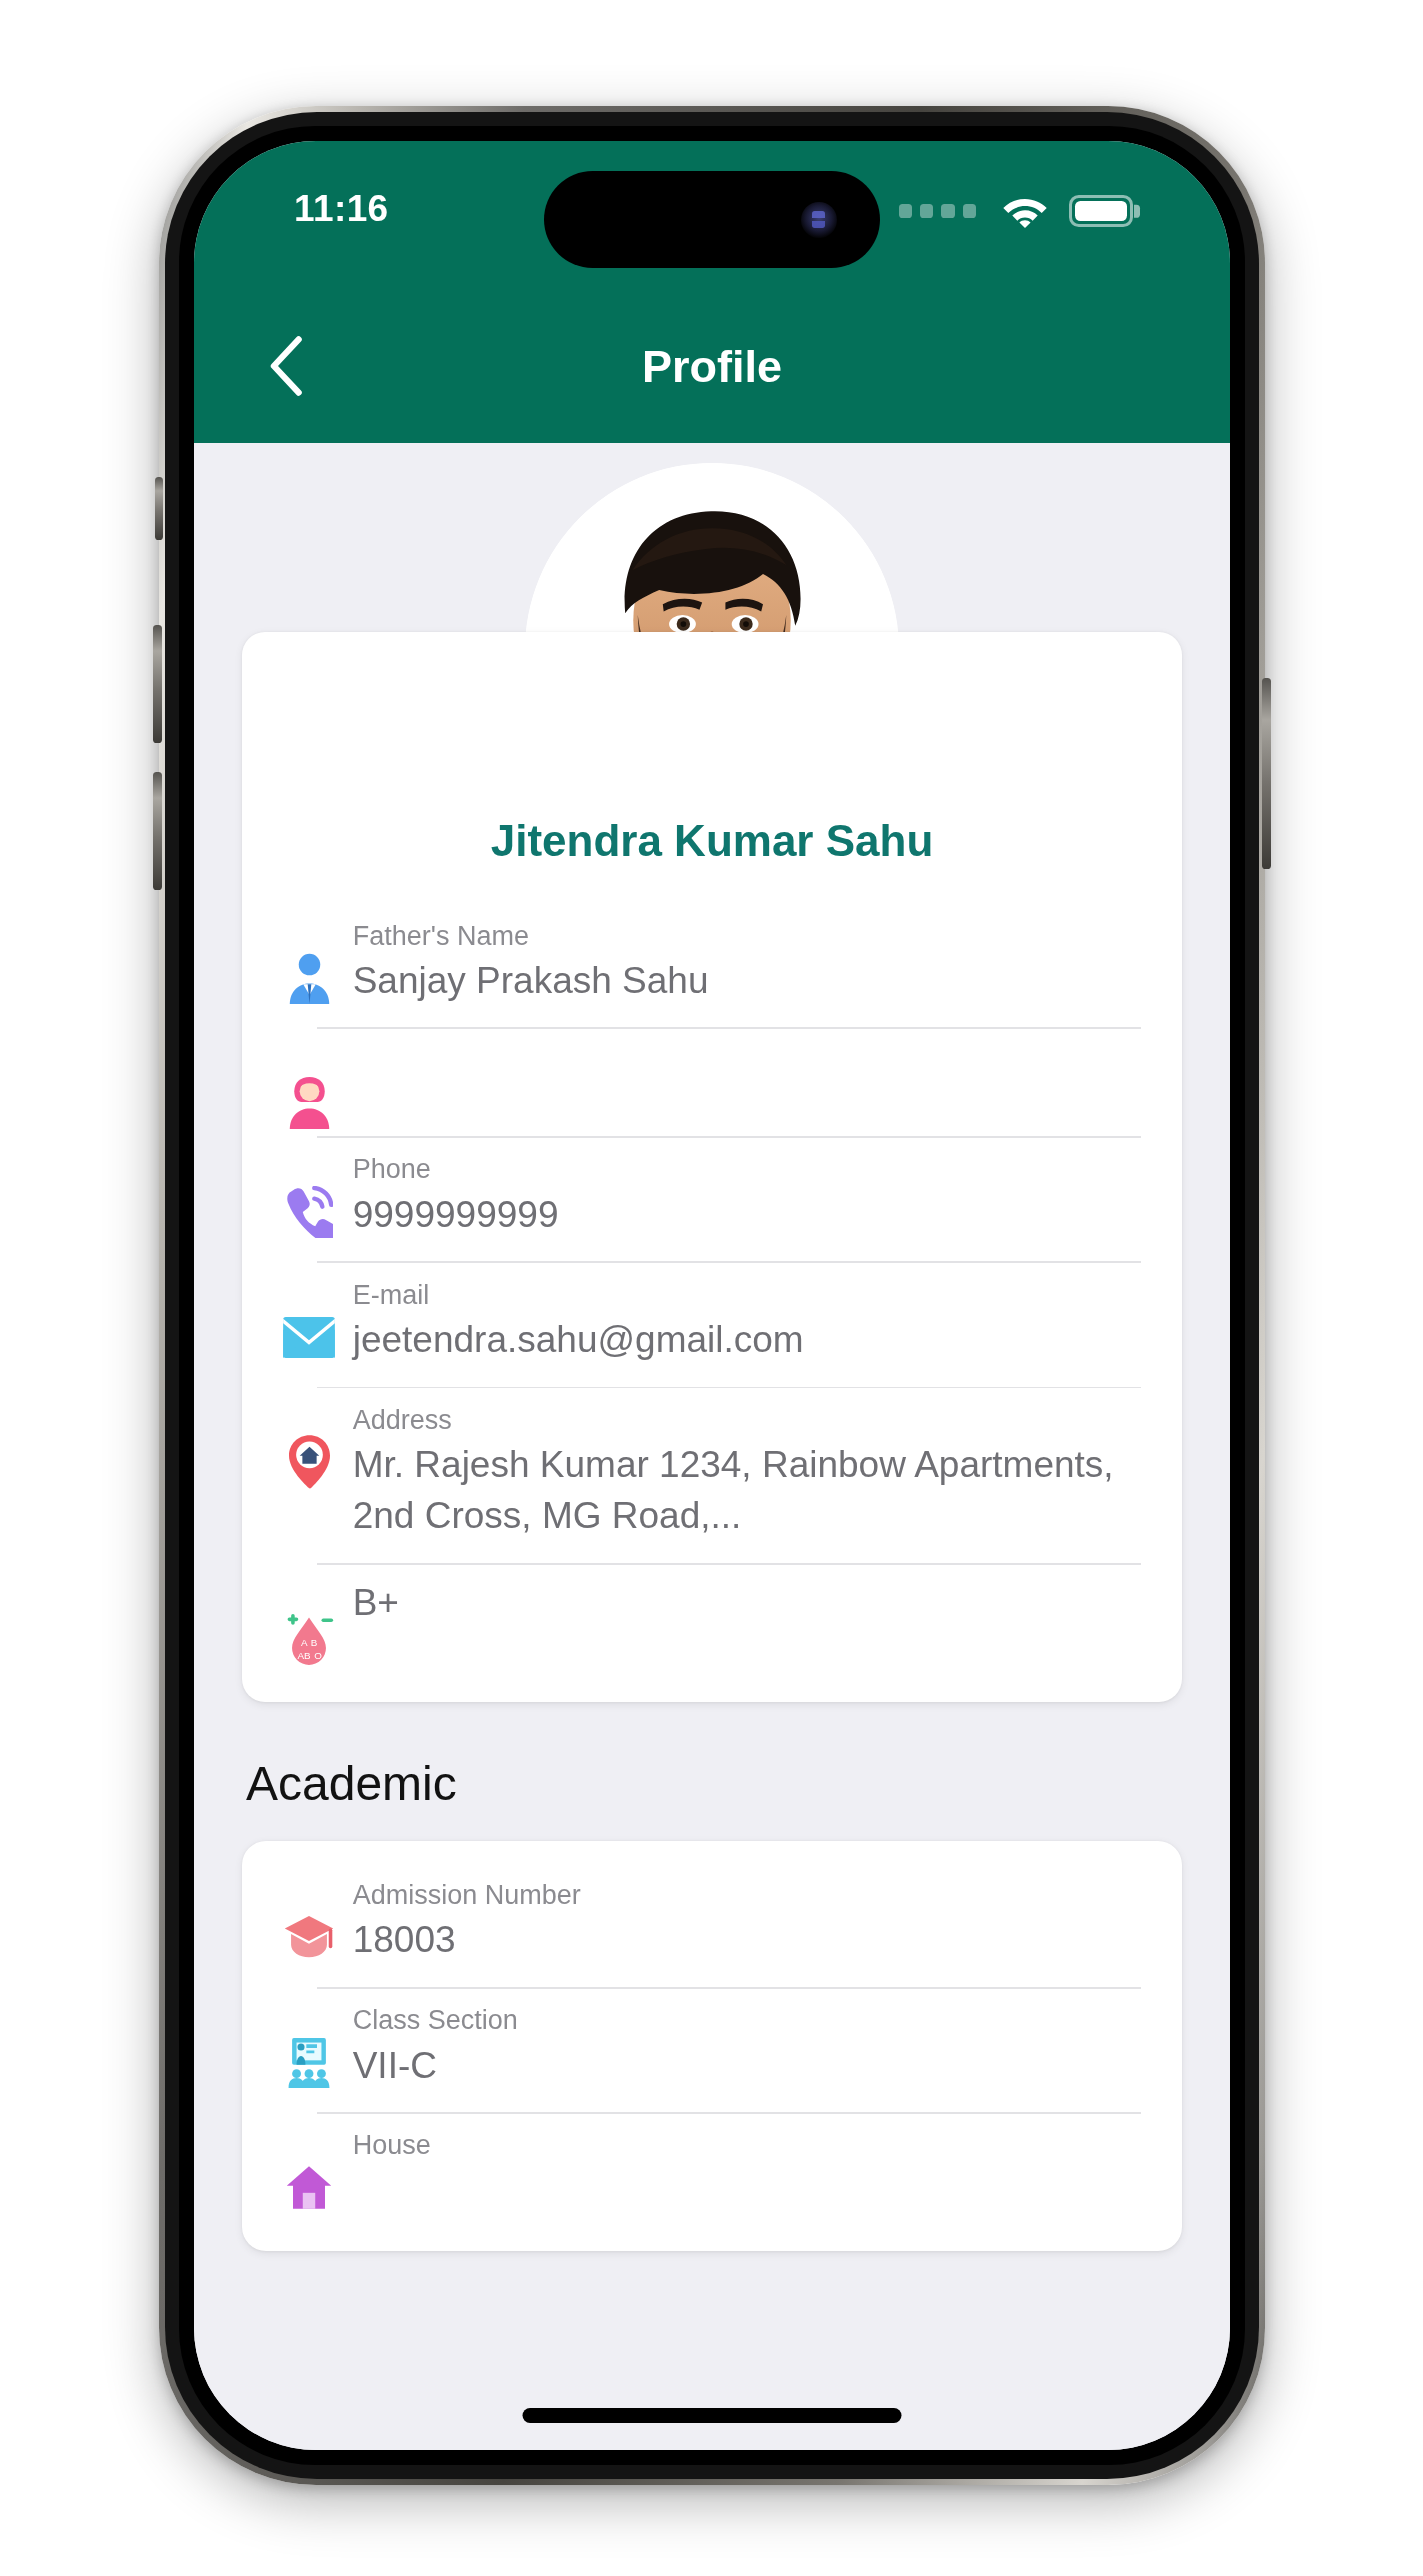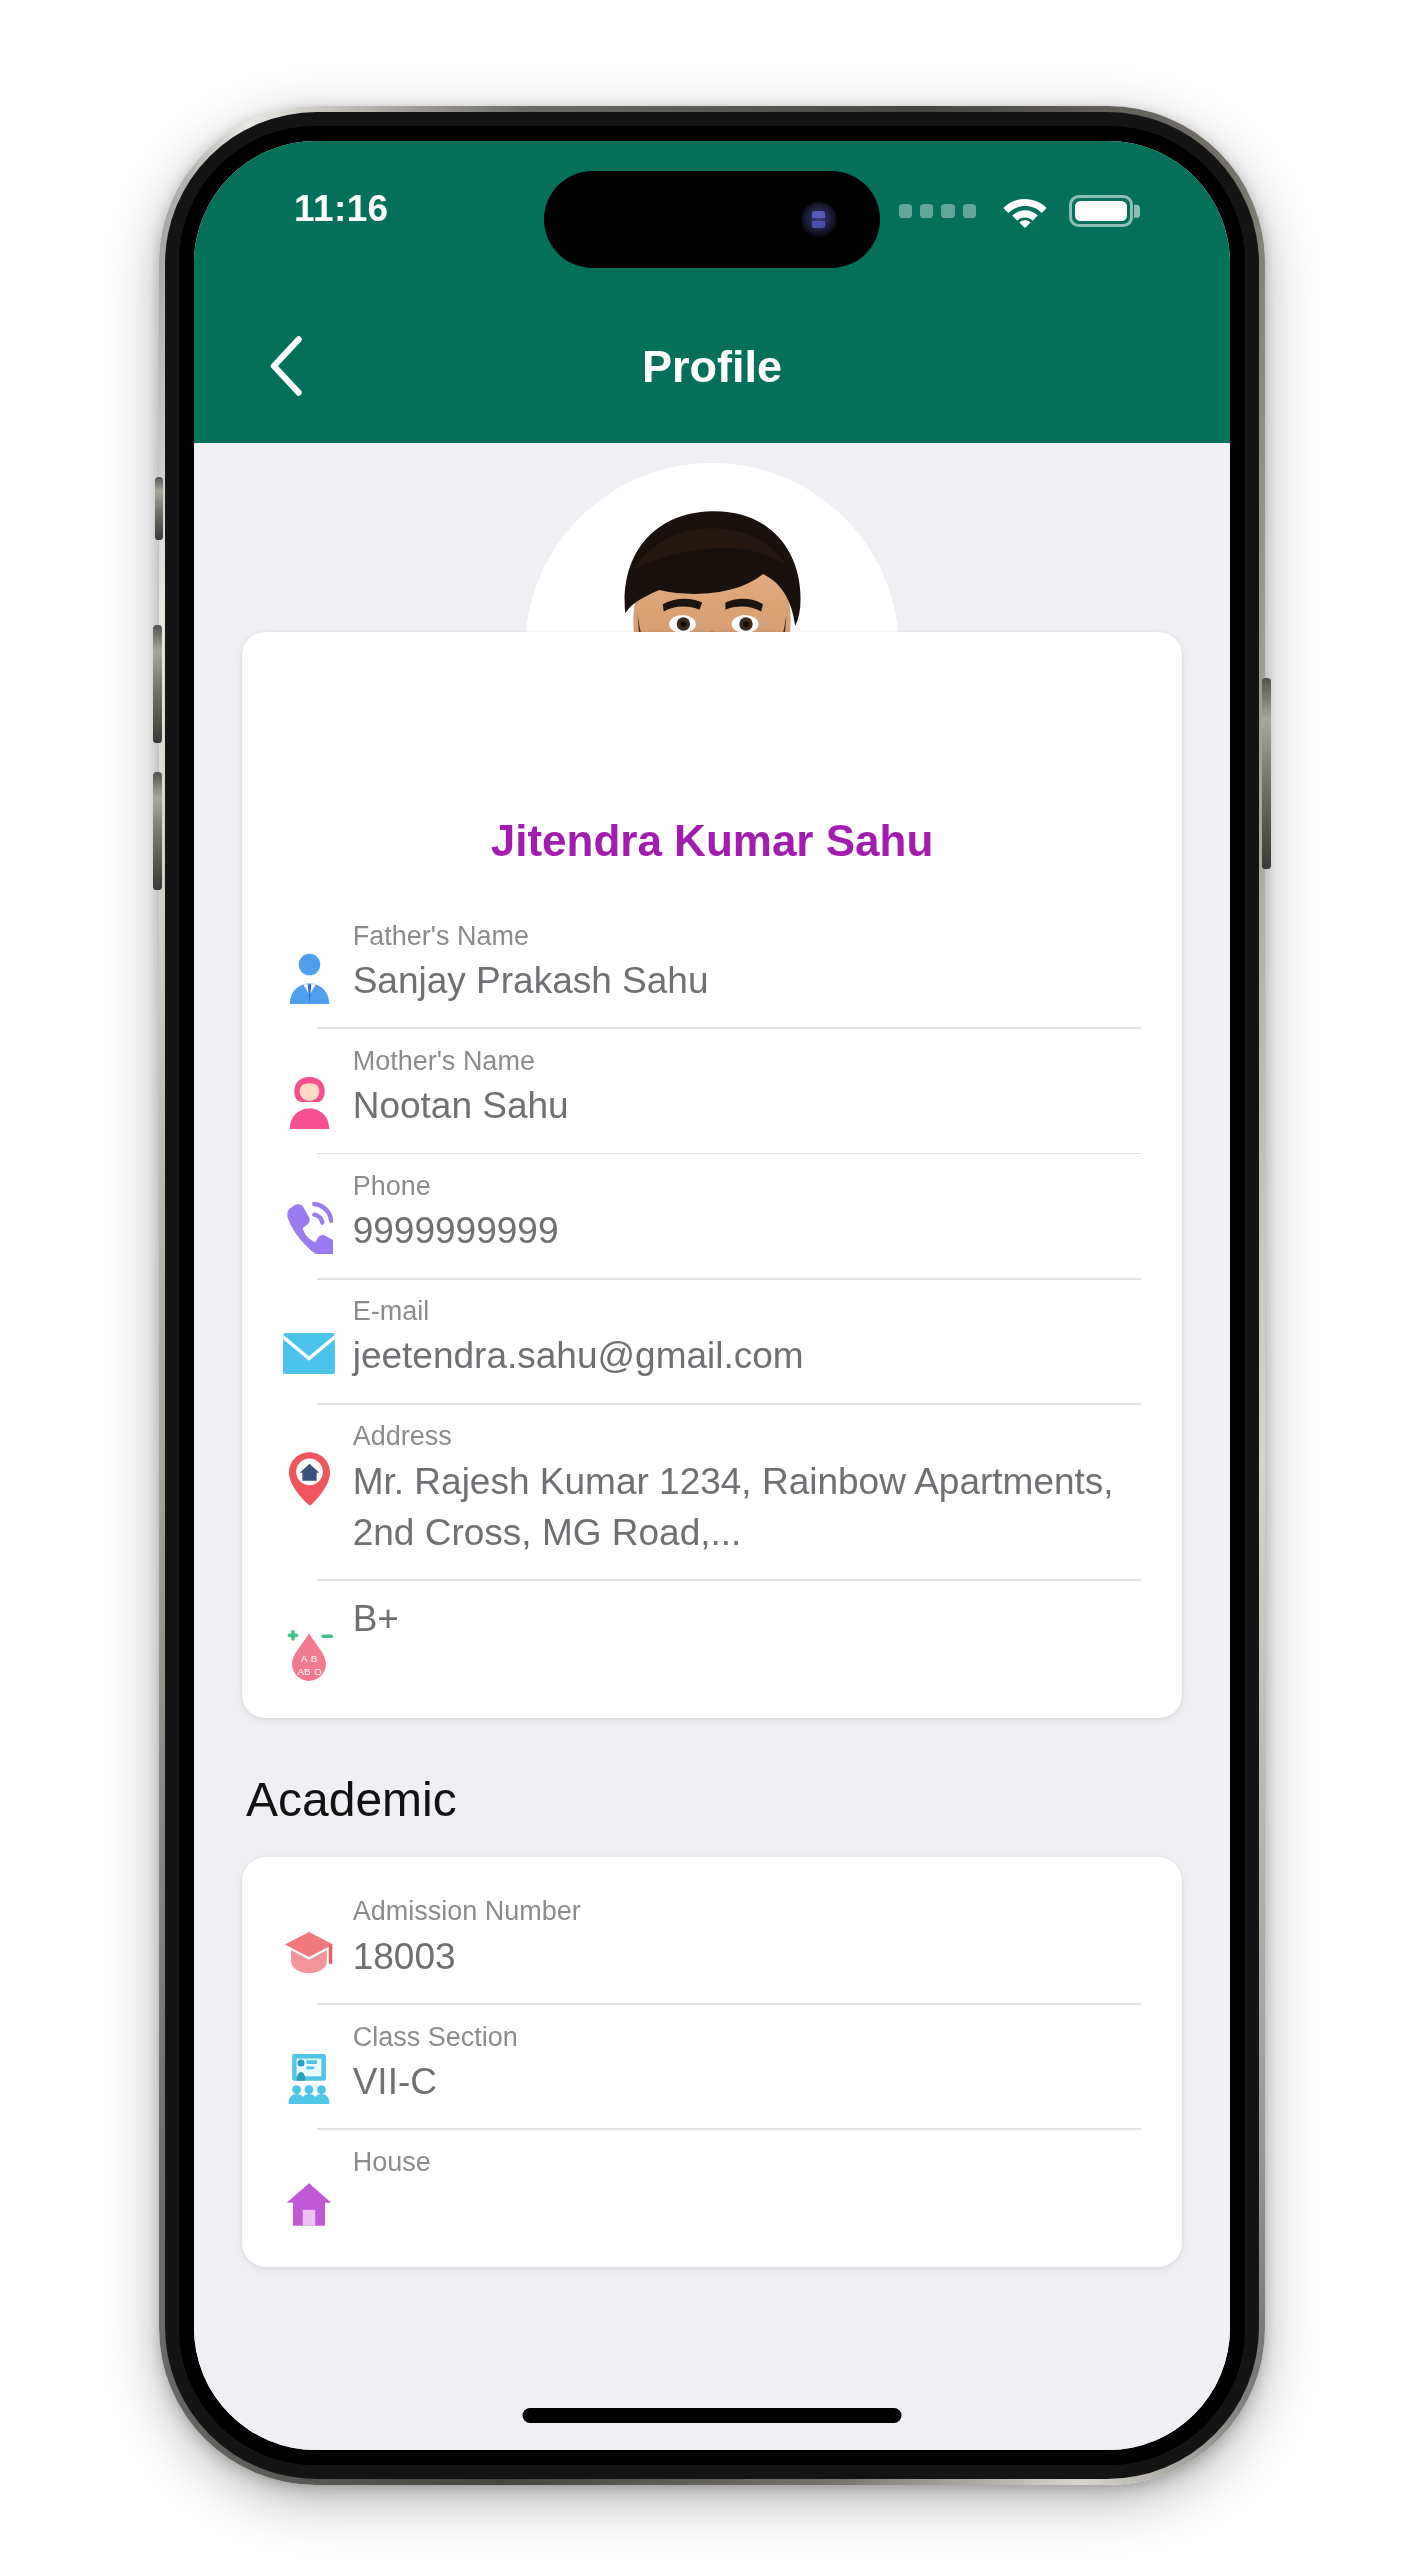--- a/index.html
+++ b/index.html
@@ -146,21 +146,21 @@
   .card {
     margin: 0 48px;
     background: #fff;
     border-radius: 23px;
     box-shadow: 0 2.7px 9px rgba(0,0,0,.07), 0 0.9px 2.7px rgba(0,0,0,.05);
     padding: 0 0 30px 0;
     position: relative;
   }
   .card.top-card { margin-top: -106px; padding-top: 184px; }
   .person-name {
-    text-align:center; font-size: 44px; font-weight: 700; color:#a21caf;
+    text-align:center; font-size: 44px; font-weight: 700; color:#0f766e;
     margin-bottom: 38px;
   }
 
   .field {
     display: flex; align-items: flex-start;
     padding: 0 41px 0 34px;
     position: relative;
   }
   .field-icon {
     width: 66px; min-width: 66px; height: 66px;
@@ -339,24 +339,20 @@
 
         <div class="field">
           <div class="field-icon">
             <svg width="45" height="52" viewBox="0 0 50 58">
               <path d="M8 16C8 6 15 0 25 0s17 6 17 16c0 8-4 12-8 12H16c-4 0-8-4-8-12z" fill="#f4508f"></path>
               <circle cx="25" cy="16" r="11" fill="#ffd9c2"></circle>
               <path d="M10 14c2-8 8-12 15-12s13 4 15 12c-5-5-10-7-15-7s-10 2-15 7z" fill="#f4508f"></path>
               <path d="M3 58c0-14 10-23 22-23s22 9 22 23z" fill="#f4508f"></path>
             </svg>
           </div>
-          <div class="field-body">
-            <div class="field-label">Mother's Name</div>
-            <div class="field-value">Nootan Sahu</div>
-          </div>
         </div>
         <div class="divider"></div>
 
         <div class="field">
           <div class="field-icon">
             <svg width="48" height="52" viewBox="0 0 54 58">
               <path d="M10 4c4-3 9-2 11 2l6 11c2 4 0 7-3 9l-4 3c2 8 7 13 14 16l3-5c2-3 6-4 9-2l11 6c4 2 5 8 2 11l-5 5c-4 4-10 4-16 1C25 52 10 36 4 20 1 13 3 8 7 6z" fill="#9b7bf0"></path>
               <path d="M33 2c10 1 18 9 19 19" fill="none" stroke="#9b7bf0" stroke-width="5" stroke-linecap="round"></path>
               <path d="M33 14c5 1 8 4 9 9" fill="none" stroke="#9b7bf0" stroke-width="5" stroke-linecap="round"></path>
             </svg>

